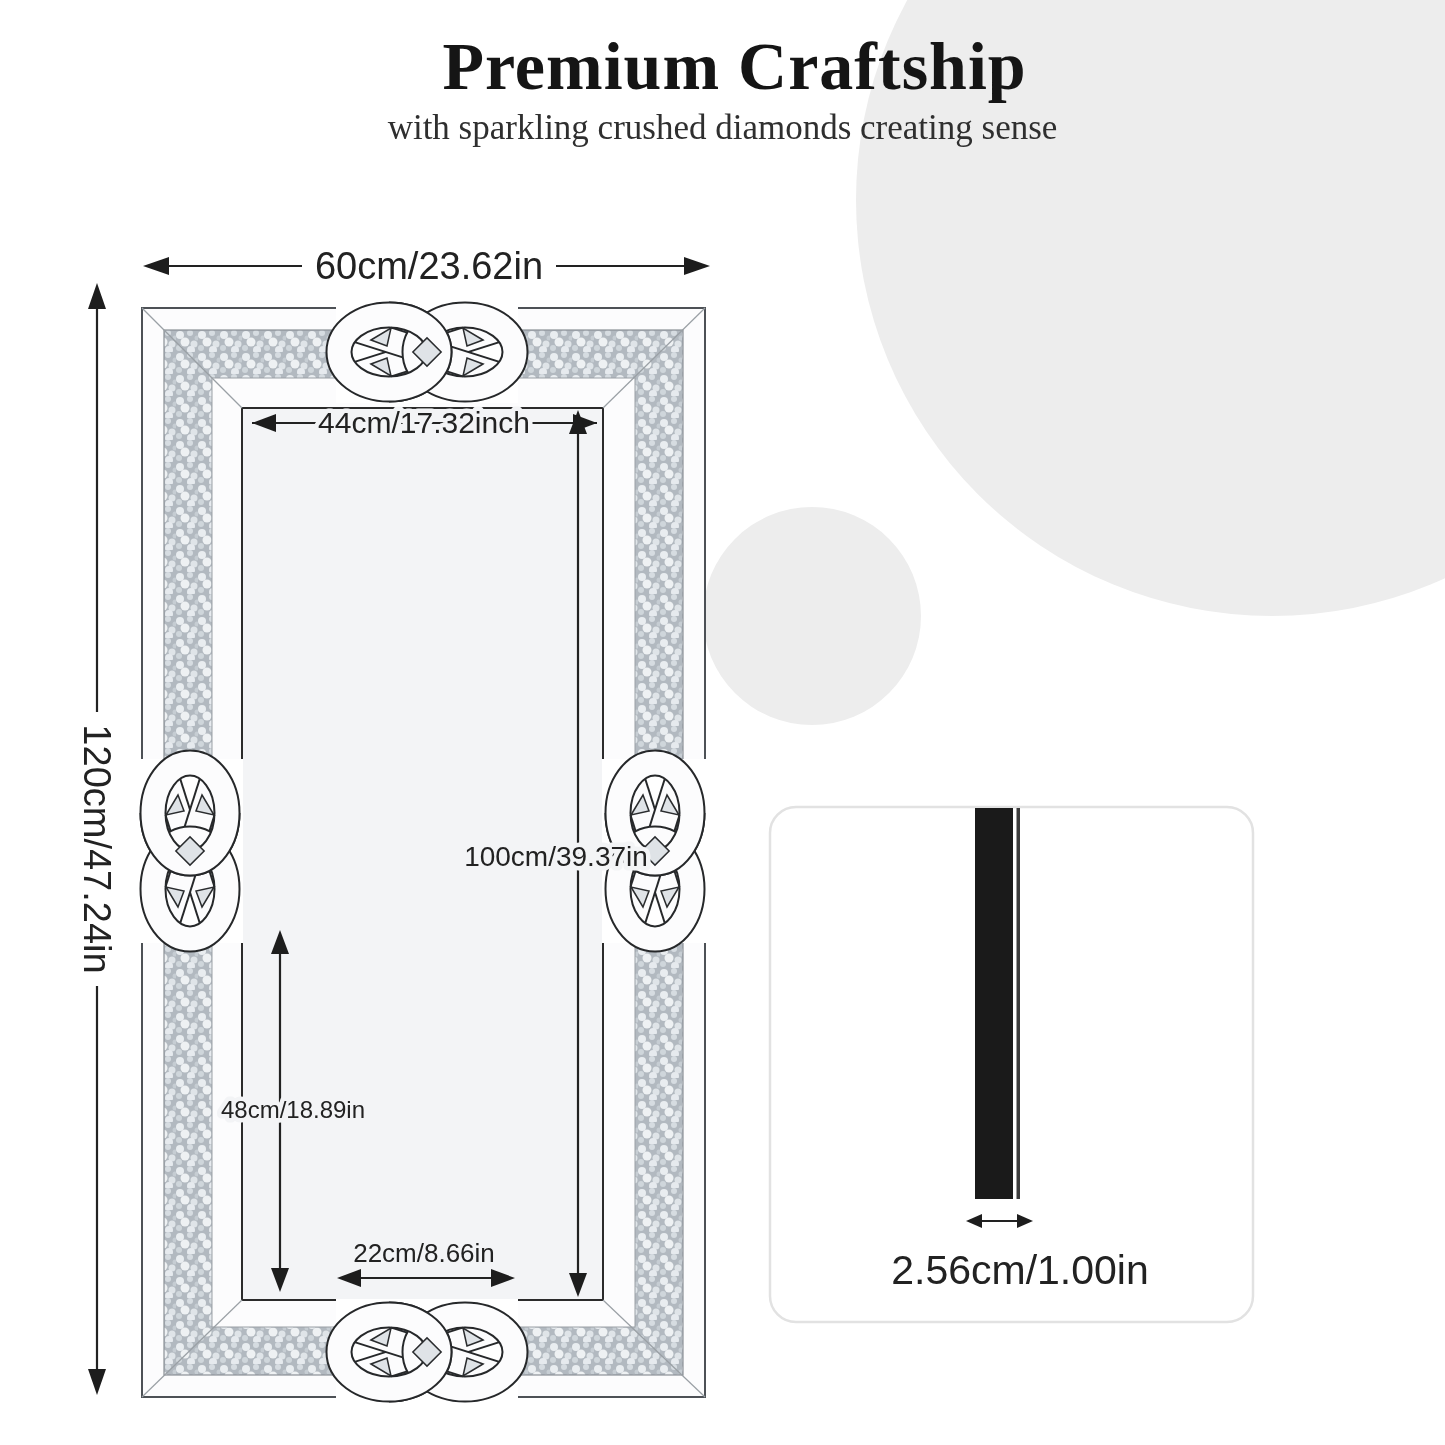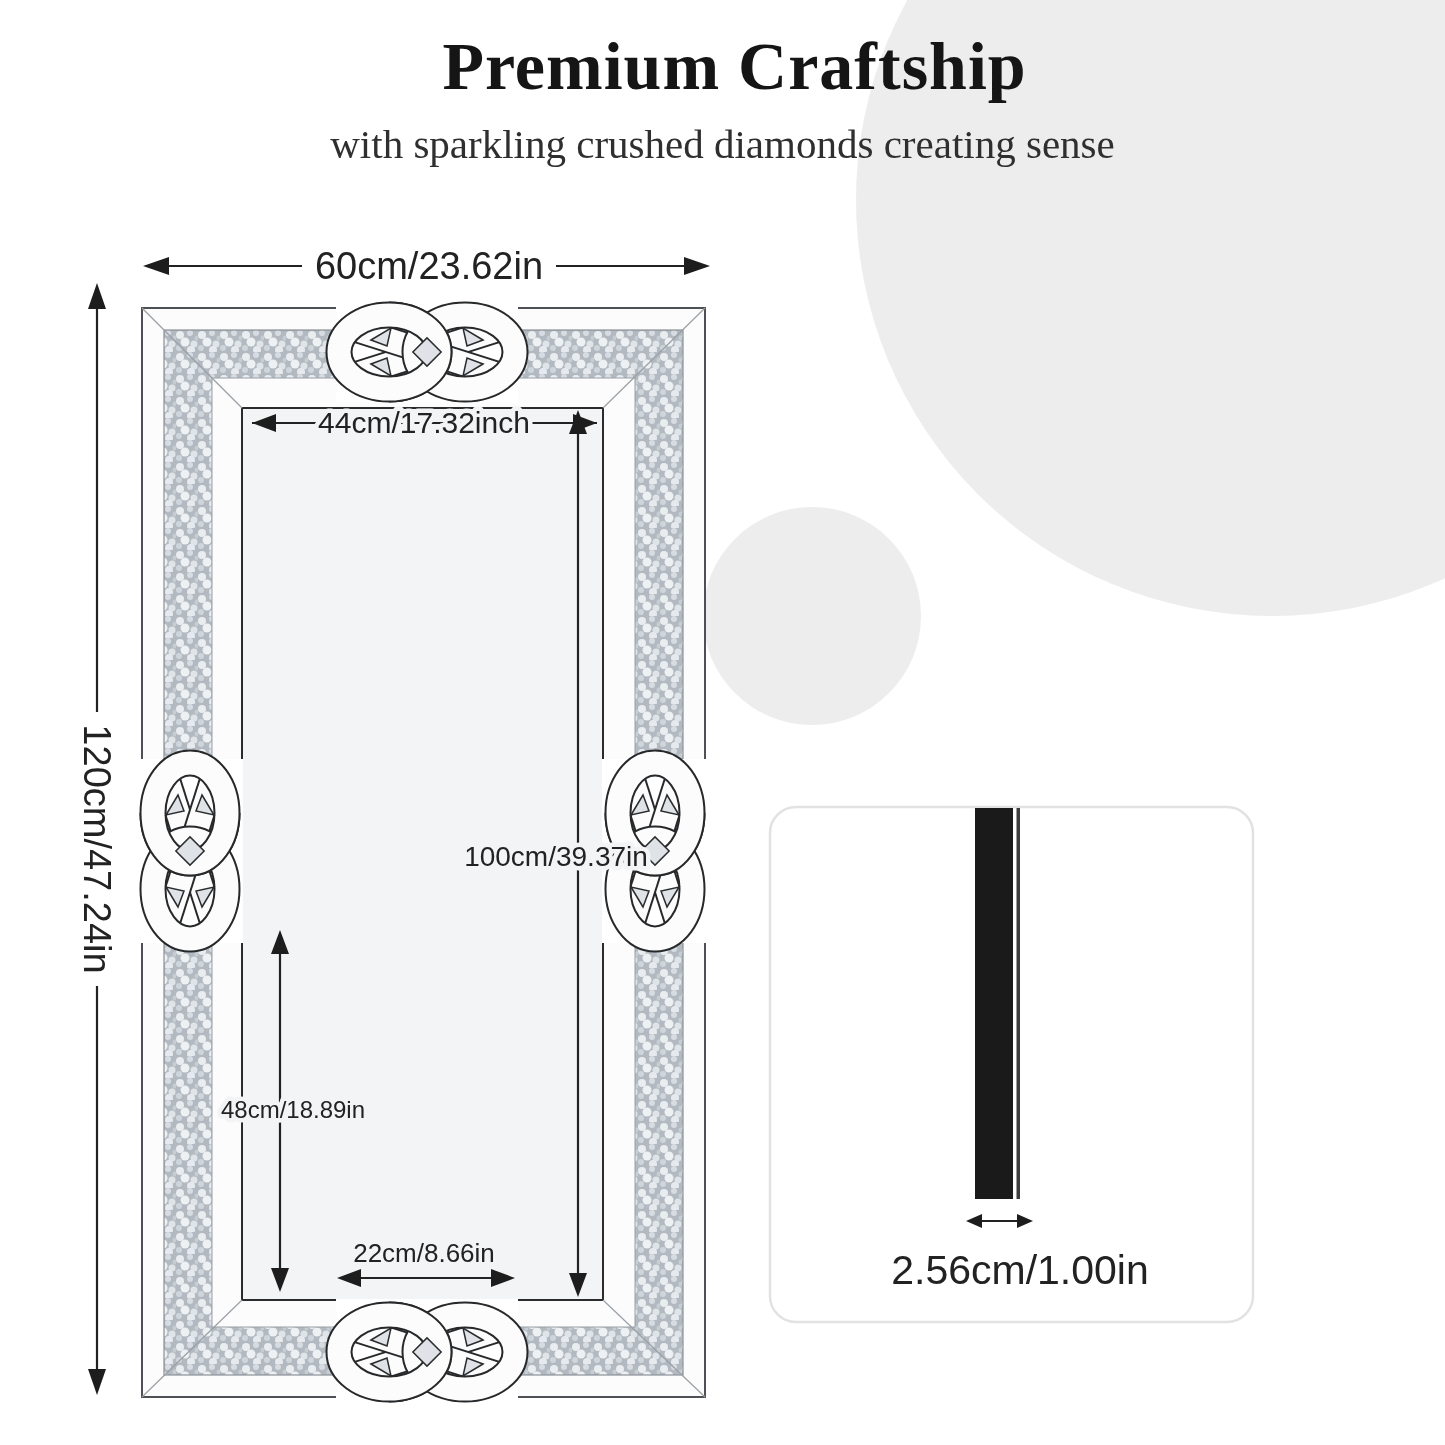--- a/index.html
+++ b/index.html
@@ -15,23 +15,23 @@
     position:absolute;left:0;top:0;width:1445px;text-align:center;
     pointer-events:none;
   }
   .title{
     position:absolute;left:12px;top:24px;width:1445px;
     font-family:"Liberation Serif","DejaVu Serif",serif;
     font-weight:700;font-size:68px;line-height:84px;color:#151515;
     letter-spacing:1px;
   }
   .subtitle{
-    position:absolute;left:0;top:116px;width:1445px;
+    position:absolute;left:0;top:100px;width:1445px;
     font-family:"Liberation Serif","DejaVu Serif",serif;
-    font-weight:400;font-size:41px;line-height:56px;color:#2f2f2f;
+    font-weight:400;font-size:35px;line-height:56px;color:#2f2f2f;
   }
   
   .dim{font-family:"Liberation Sans","DejaVu Sans",sans-serif;fill:#222222;}
   .halo-white{paint-order:stroke;stroke:#ffffff;stroke-width:9px;stroke-linejoin:round;}
   .halo-face{paint-order:stroke;stroke:#f3f4f6;stroke-width:9px;stroke-linejoin:round;}
   .dline{stroke:#222222;stroke-width:2.2;fill:none;}
   .ahead{fill:#1d1d1d;stroke:none;}
   .kblk{fill:none;stroke:#26282a;stroke-width:27;}
   .kwht{fill:none;stroke:#fcfcfd;stroke-width:23;}
   .kcut{fill:#dfe3e7;stroke:#2a2c2e;stroke-width:1.5;}

